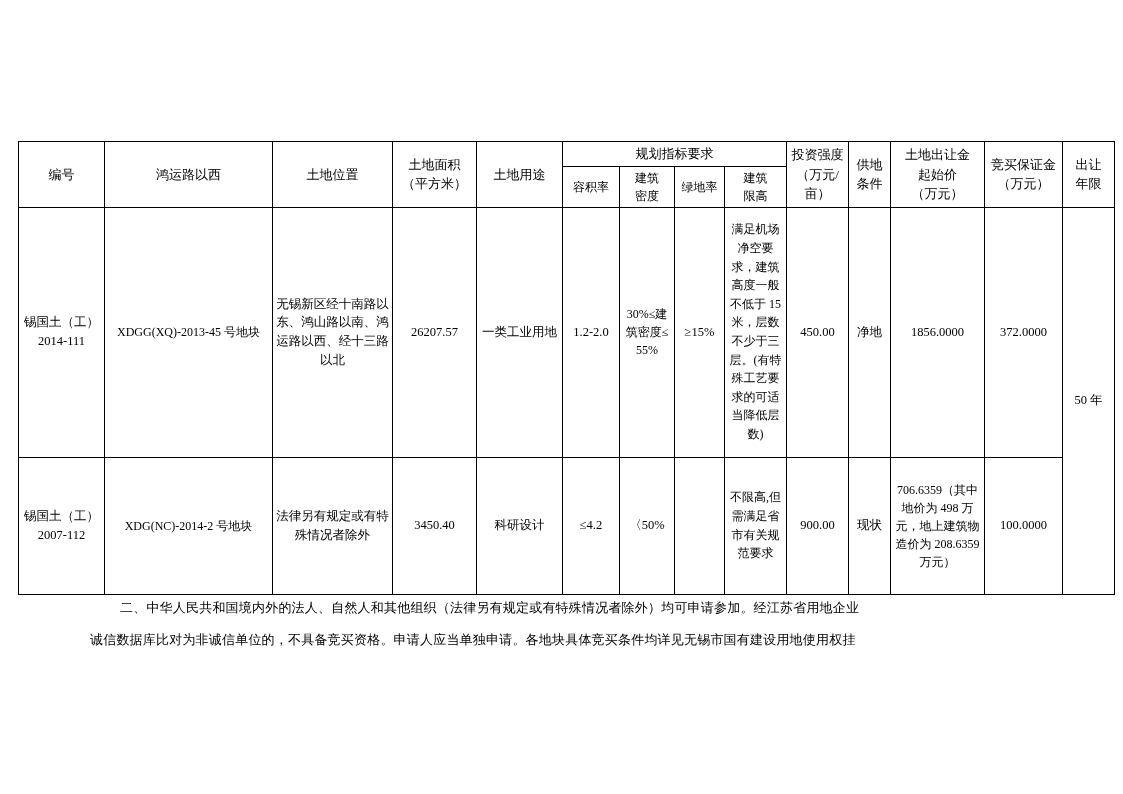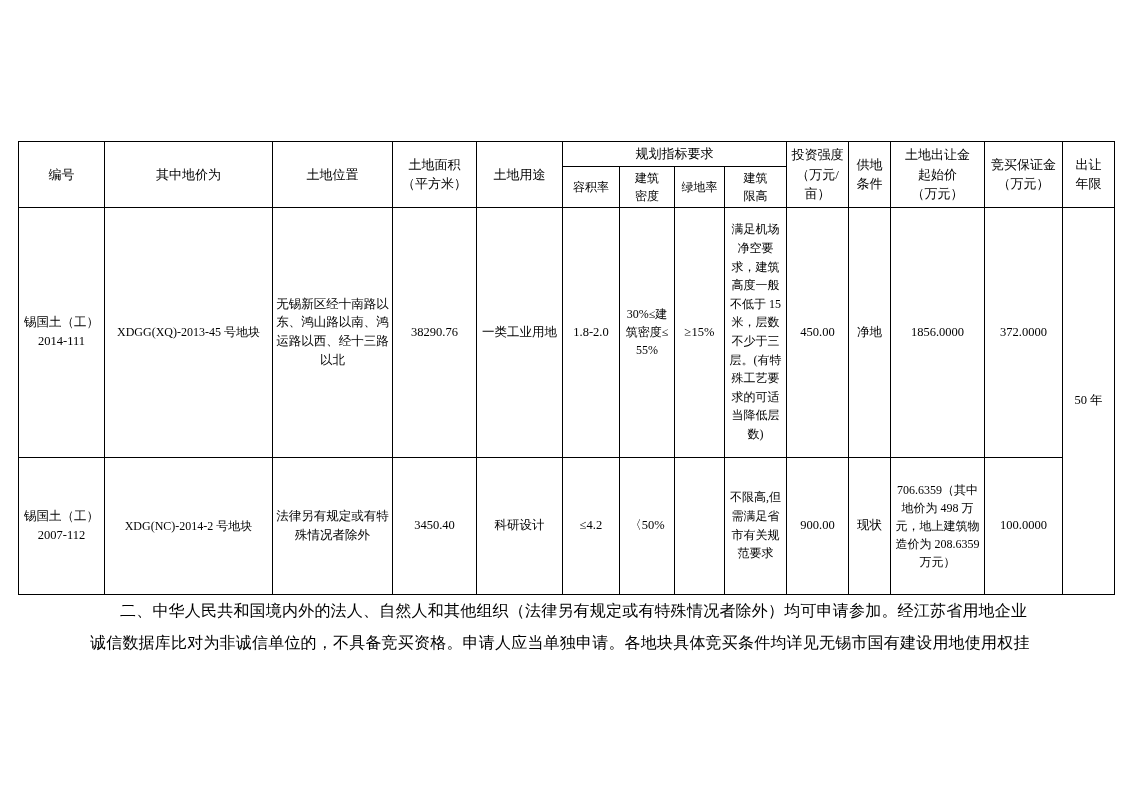--- a/index.html
+++ b/index.html
@@ -47,21 +47,21 @@
   .cell-justify {
     text-align: justify;
     text-align-last: center;
     margin-top: 40px;
   }
   .narrow {
     line-height: 1.55;
   }
   .para {
     position: absolute;
-    font-size: 16px;
+    font-size: 13px;
     line-height: 1.9;
     letter-spacing: 0.2px;
     white-space: nowrap;
   }
   .para1 { left: 120px; top: 596px; }
   .para2 { left: 90px; top: 628px; text-align: center; }
 
   
   col.c0 { width: 86px; }
   col.c1 { width: 168px; }
@@ -97,21 +97,21 @@
           <col class="c8">
         <col class="c9">
           <col class="c10">
           <col class="c11">
           <col class="c12">
           <col class="c13">
       </colgroup>
       <thead>
         <tr>
           <th class="hdr" rowspan="2">编号</th>
-          <th class="hdr" rowspan="2">其中地价为</th>
+          <th class="hdr" rowspan="2">鸿运路以西</th>
           <th class="hdr" rowspan="2">土地位置</th>
           <th class="hdr" rowspan="2">
             <div>土地面积</div>
             <div>（平方米）</div>
           </th>
           <th class="hdr" rowspan="2">土地用途</th>
           <th class="hdr" colspan="4">规划指标要求</th>
           <th class="hdr" rowspan="2">
             <div>投资强度</div>
             <div>（万元/</div>
@@ -149,23 +149,23 @@
         </tr>
       </thead>
       <tbody>
         <tr style="height:250px;">
           <td>
             <div>锡国土（工）</div>
             <div>2014-111</div>
           </td>
           <td class="small">XDGG(XQ)-2013-45 号地块</td>
           <td class="cell-justify">无锡新区经十南路以东、鸿山路以南、鸿运路以西、经十三路以北</td>
-          <td>38290.76</td>
+          <td>26207.57</td>
           <td>一类工业用地</td>
-          <td>1.8-2.0</td>
+          <td>1.2-2.0</td>
           <td class="small cell-justify">30%≤建筑密度≤55%</td>
           <td>≥15%</td>
           <td class="small cell-justify narrow">满足机场净空要求，建筑高度一般不低于 15 米，层数不少于三层。(有特殊工艺要求的可适当降低层数)</td>
           <td>450.00</td>
           <td>净地</td>
           <td>1856.0000</td>
           <td>372.0000</td>
           <td rowspan="2">50 年</td>
         </tr>
         <tr style="height:137px;">

